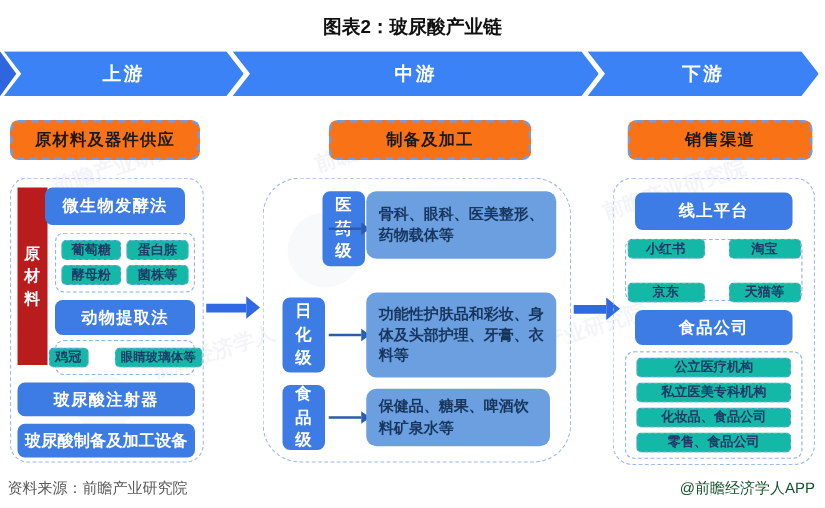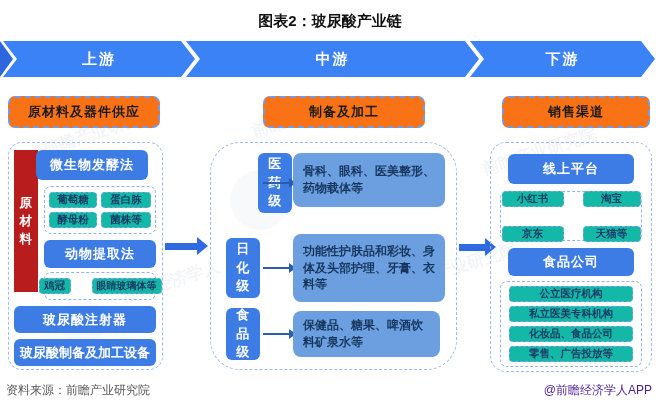--- a/index.html
+++ b/index.html
@@ -70,21 +70,21 @@
     border-left:11px solid #2f6ae2; border-top:9px solid transparent; border-bottom:9px solid transparent;
   }
   .conn-label {
     position:absolute; border:1.5px dashed #9dbcee; border-radius:5px;
     font-size:11px; font-weight:bold; color:#2b2b2b; text-align:center; line-height:1.4;
     display:flex; align-items:center; justify-content:center;
   }
   .conn-label span { display:block; width:2.1em; word-break:break-all; }
   
   .src { position:absolute; left:6px; bottom:7px; font-size:12px; color:#595959; }
-  .credit { position:absolute; right:8px; bottom:7px; font-size:12px; color:#4c1d95; }
+  .credit { position:absolute; right:8px; bottom:7px; font-size:12px; color:#14532d; }
   
   .wm {
     position:absolute; font-size:17px; font-weight:bold; color:#6e85a8; opacity:.08;
     transform:rotate(-18deg); white-space:nowrap; pointer-events:none;
   }
   .wm-circle {
     position:absolute; border-radius:50%; background:#9aa7b8; opacity:.07; pointer-events:none;
   }
 </style>
 </head>
@@ -176,19 +176,19 @@
     <div class="chip">京东</div>
     <div class="chip">天猫等</div>
   </div>
 
   <div class="btn" style="left:508px; top:248px; width:126px; height:28px;">食品公司</div>
 
   <div class="group" style="left:500px; top:281px; width:142px; height:86px; grid-template-columns:124px; gap:4px; padding:4px; justify-content:center;">
     <div class="chip">公立医疗机构</div>
     <div class="chip">私立医美专科机构</div>
     <div class="chip">化妆品、食品公司</div>
-    <div class="chip">零售、广告投放等</div>
+    <div class="chip">零售、食品公司</div>
   </div>
 
   <div class="src">资料来源：前瞻产业研究院</div>
   <div class="credit">@前瞻经济学人APP</div>
 
 </div>
 
 </body></html>

